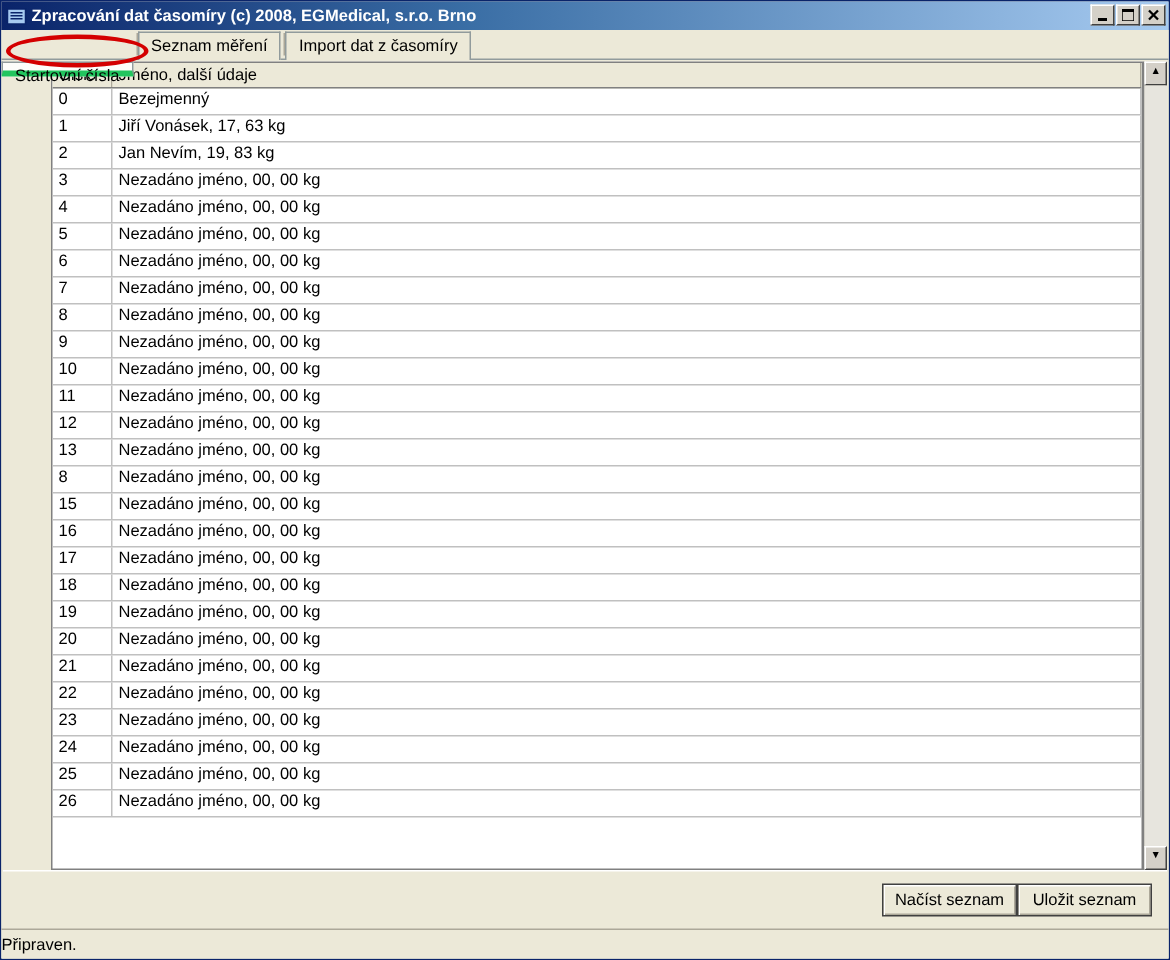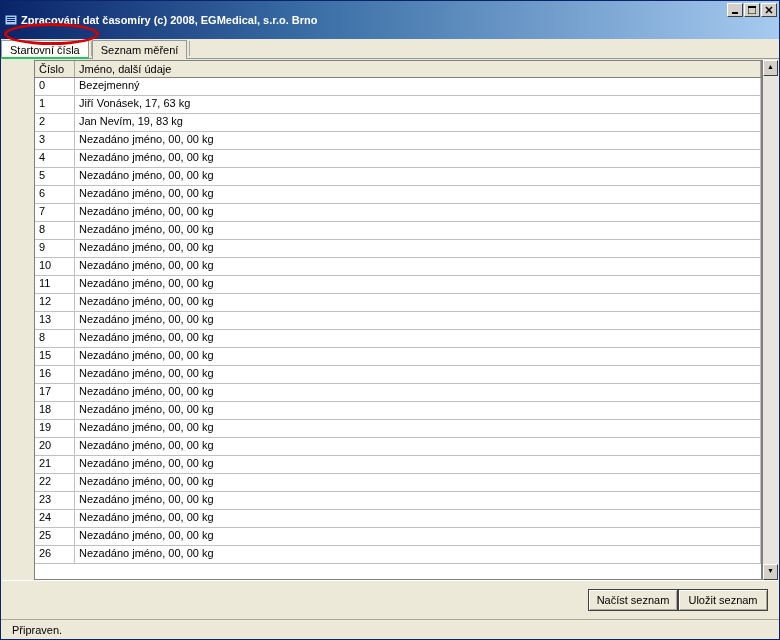--- a/index.html
+++ b/index.html
@@ -13,21 +13,21 @@
 }
 .window {
   width: 780px;
   height: 640px;
   border: 1px solid #0a246a;
   display: flex;
   flex-direction: column;
   position: relative;
 }
 .titlebar {
-  height: 38px;
+  height: 19px;
   background: linear-gradient(to right, #0a246a 0%, #3a6ea5 40%, #a6caf0 100%);
   display: flex;
   align-items: center;
   padding-left: 3px;
   color: #fff;
   font-weight: bold;
   font-size: 11px;
   position: relative;
 }
 .titlebar .app-icon {
@@ -74,21 +74,22 @@
   border-bottom: none;
   background: #ece9d8;
   font-size: 11px;
   margin-right: 2px;
   position: relative;
   top: 1px;
   cursor: pointer;
 }
 .tab.active {
   background: #fdfdfa;
-  border-bottom: 2px solid #22c55e;
+  border-bottom: 4px solid #22c55e;
+  margin-top: 20px;
 }
 .tab-divider {
   width: 1px;
   background: #aca899;
   margin: 2px 0;
 }
 .tab-content {
   flex: 1;
   background: #ece9d8;
   padding: 1px;
@@ -173,21 +174,21 @@
   background: #ece9d8;
   border: 1px solid #404040;
   box-shadow: inset 1px 1px 0 #fff, inset -1px -1px 0 #aca899;
   font-size: 11px;
   cursor: pointer;
 }
 .statusbar {
   height: 20px;
   background: #ece9d8;
   border-top: 1px solid #aca899;
-  padding: 2px 11px;
+  padding: 2px 0;
   font-size: 11px;
   display: flex;
   align-items: center;
 }
 .highlight-oval {
   position: absolute;
   left: 3px;
   top: 22px;
   width: 95px;
   height: 22px;
@@ -231,20 +232,21 @@
         </div>
     </div>
   </div>
 
   <div class="client">
     <div class="tabbar" id="tabbar">
         <div class="tab active">Startovní čísla</div>
         <div class="tab-divider"></div>
         <div class="tab">Seznam měření</div>
         <div class="tab-divider"></div>
+        <div class="tab">Import dat z časomíry</div>
       </div>
 
     <div class="tab-content">
       <div class="grid-wrapper">
         <div class="grid">
           <div class="grid-header">
             <div class="hcell col-num">Číslo</div>
             <div class="hcell col-name">Jméno, další údaje</div>
           </div>
           <div class="grid-body" id="gridbody">

